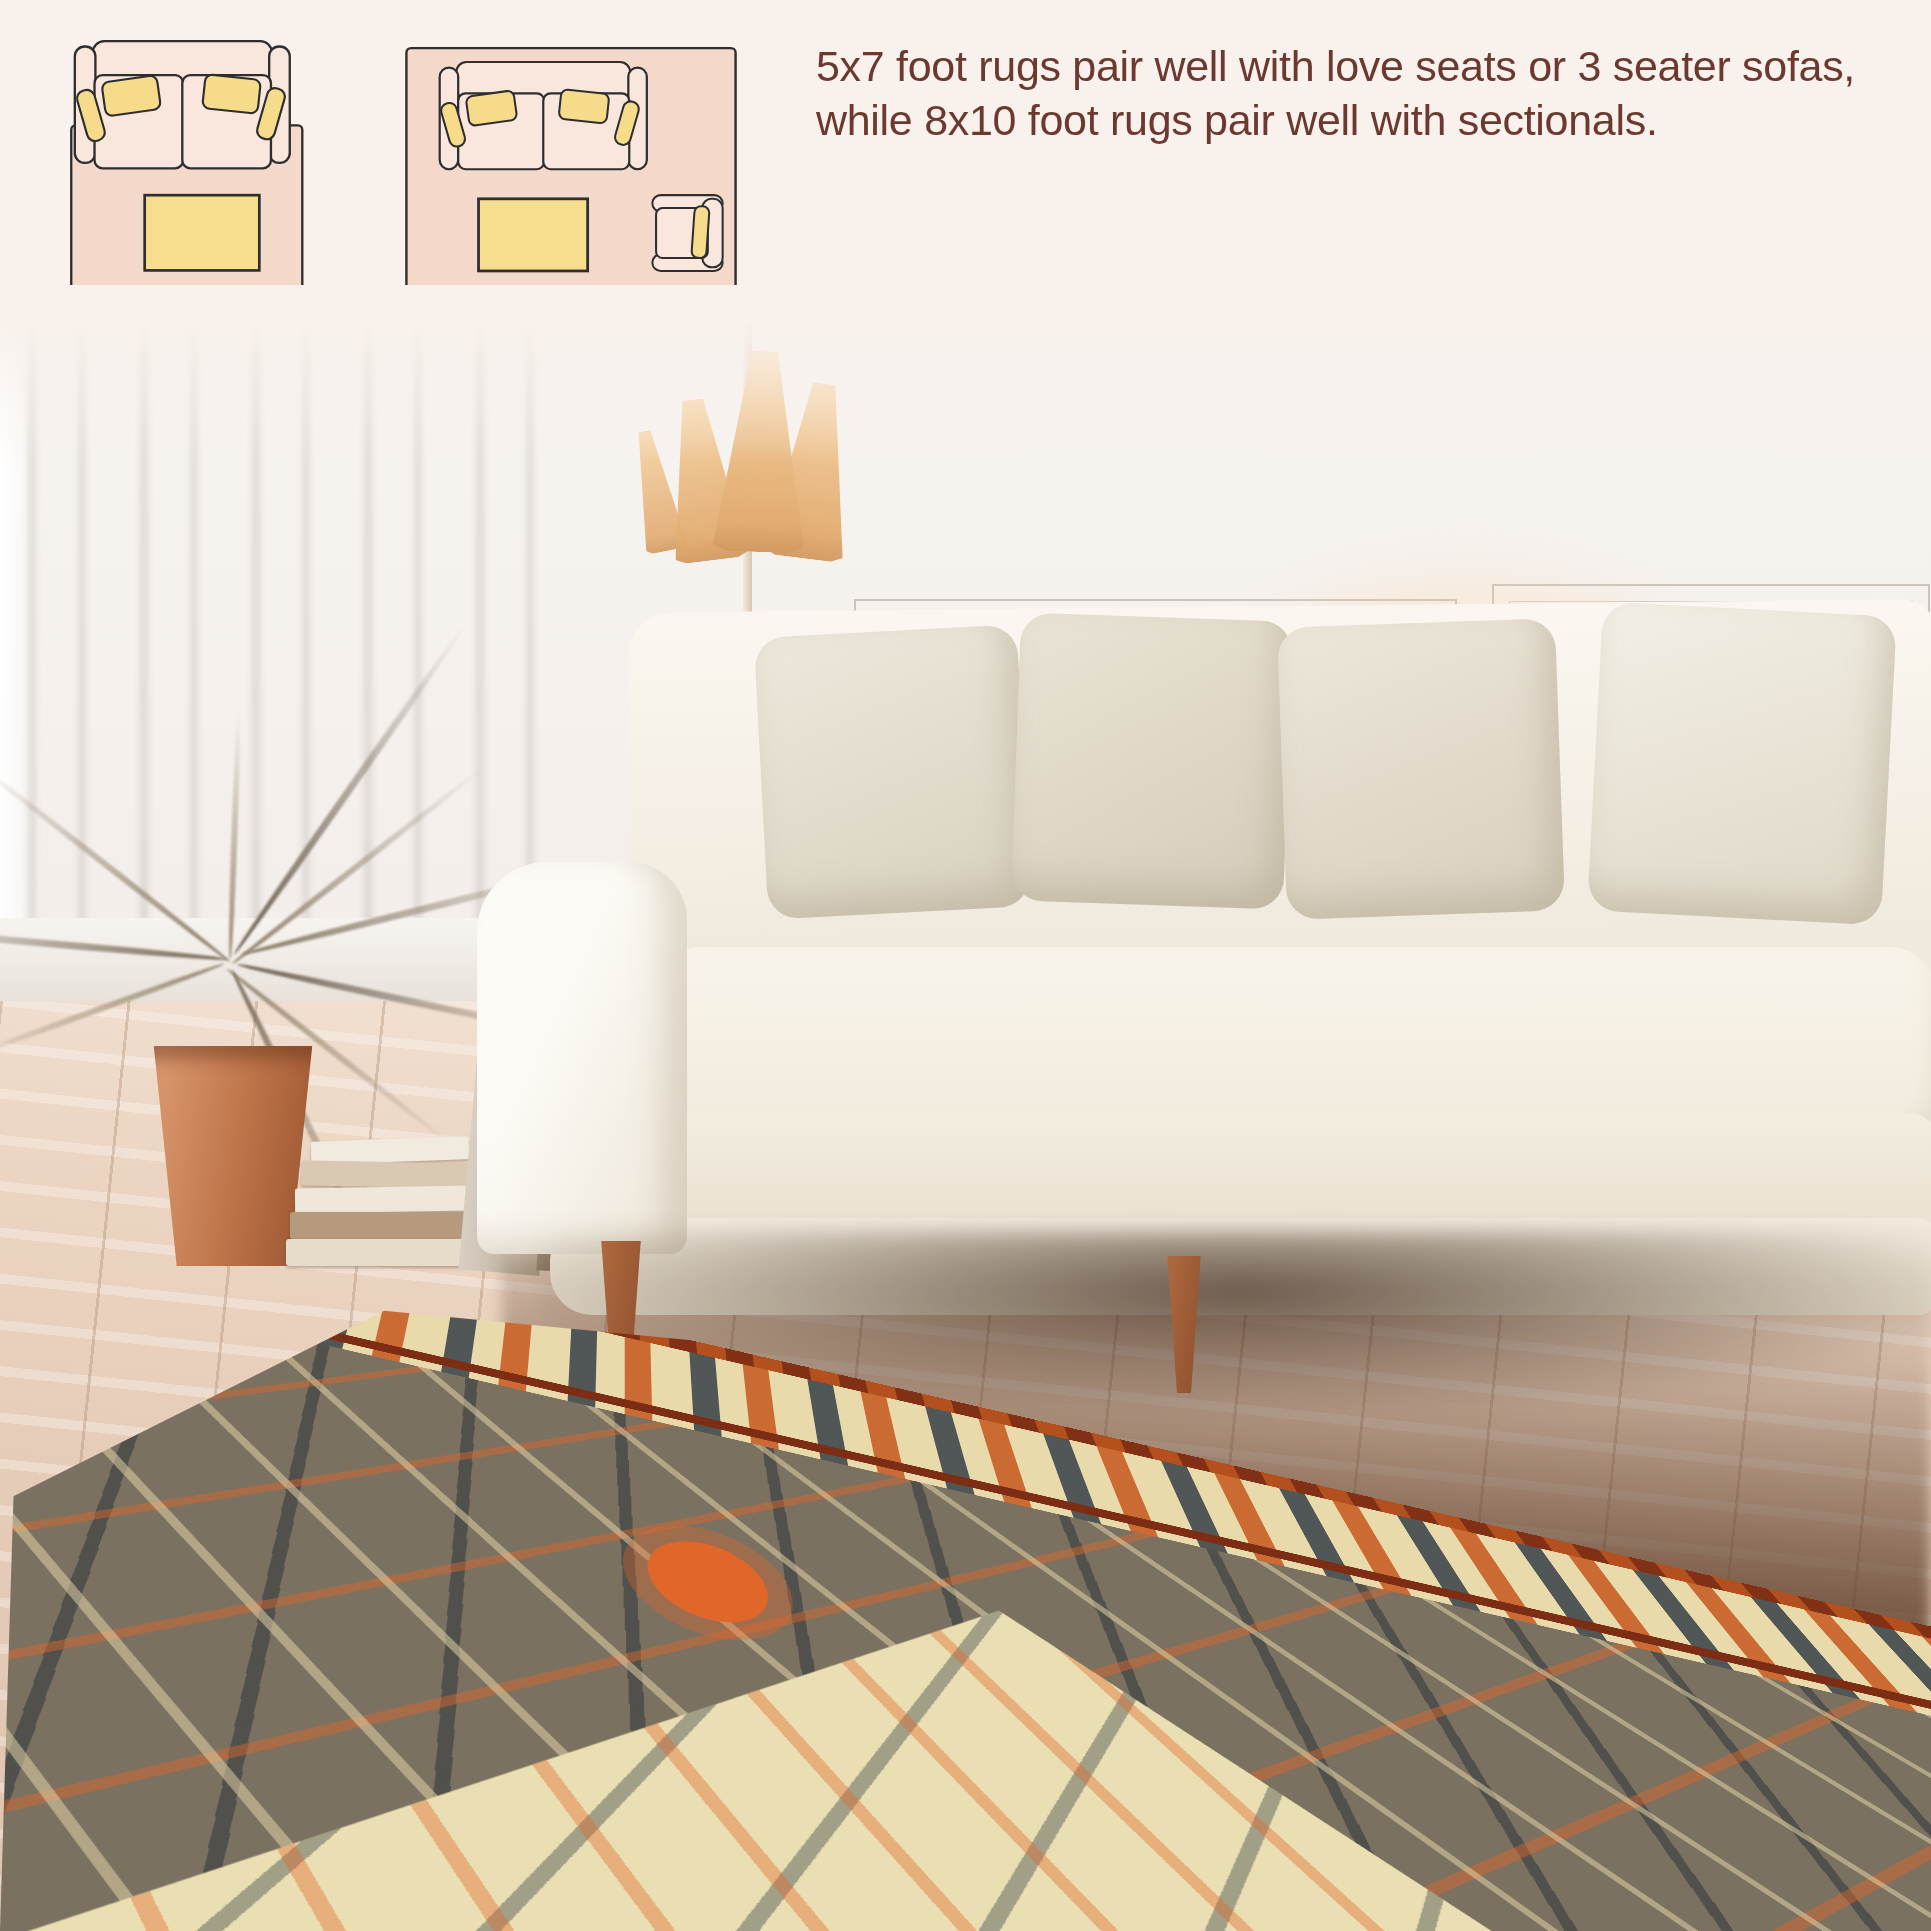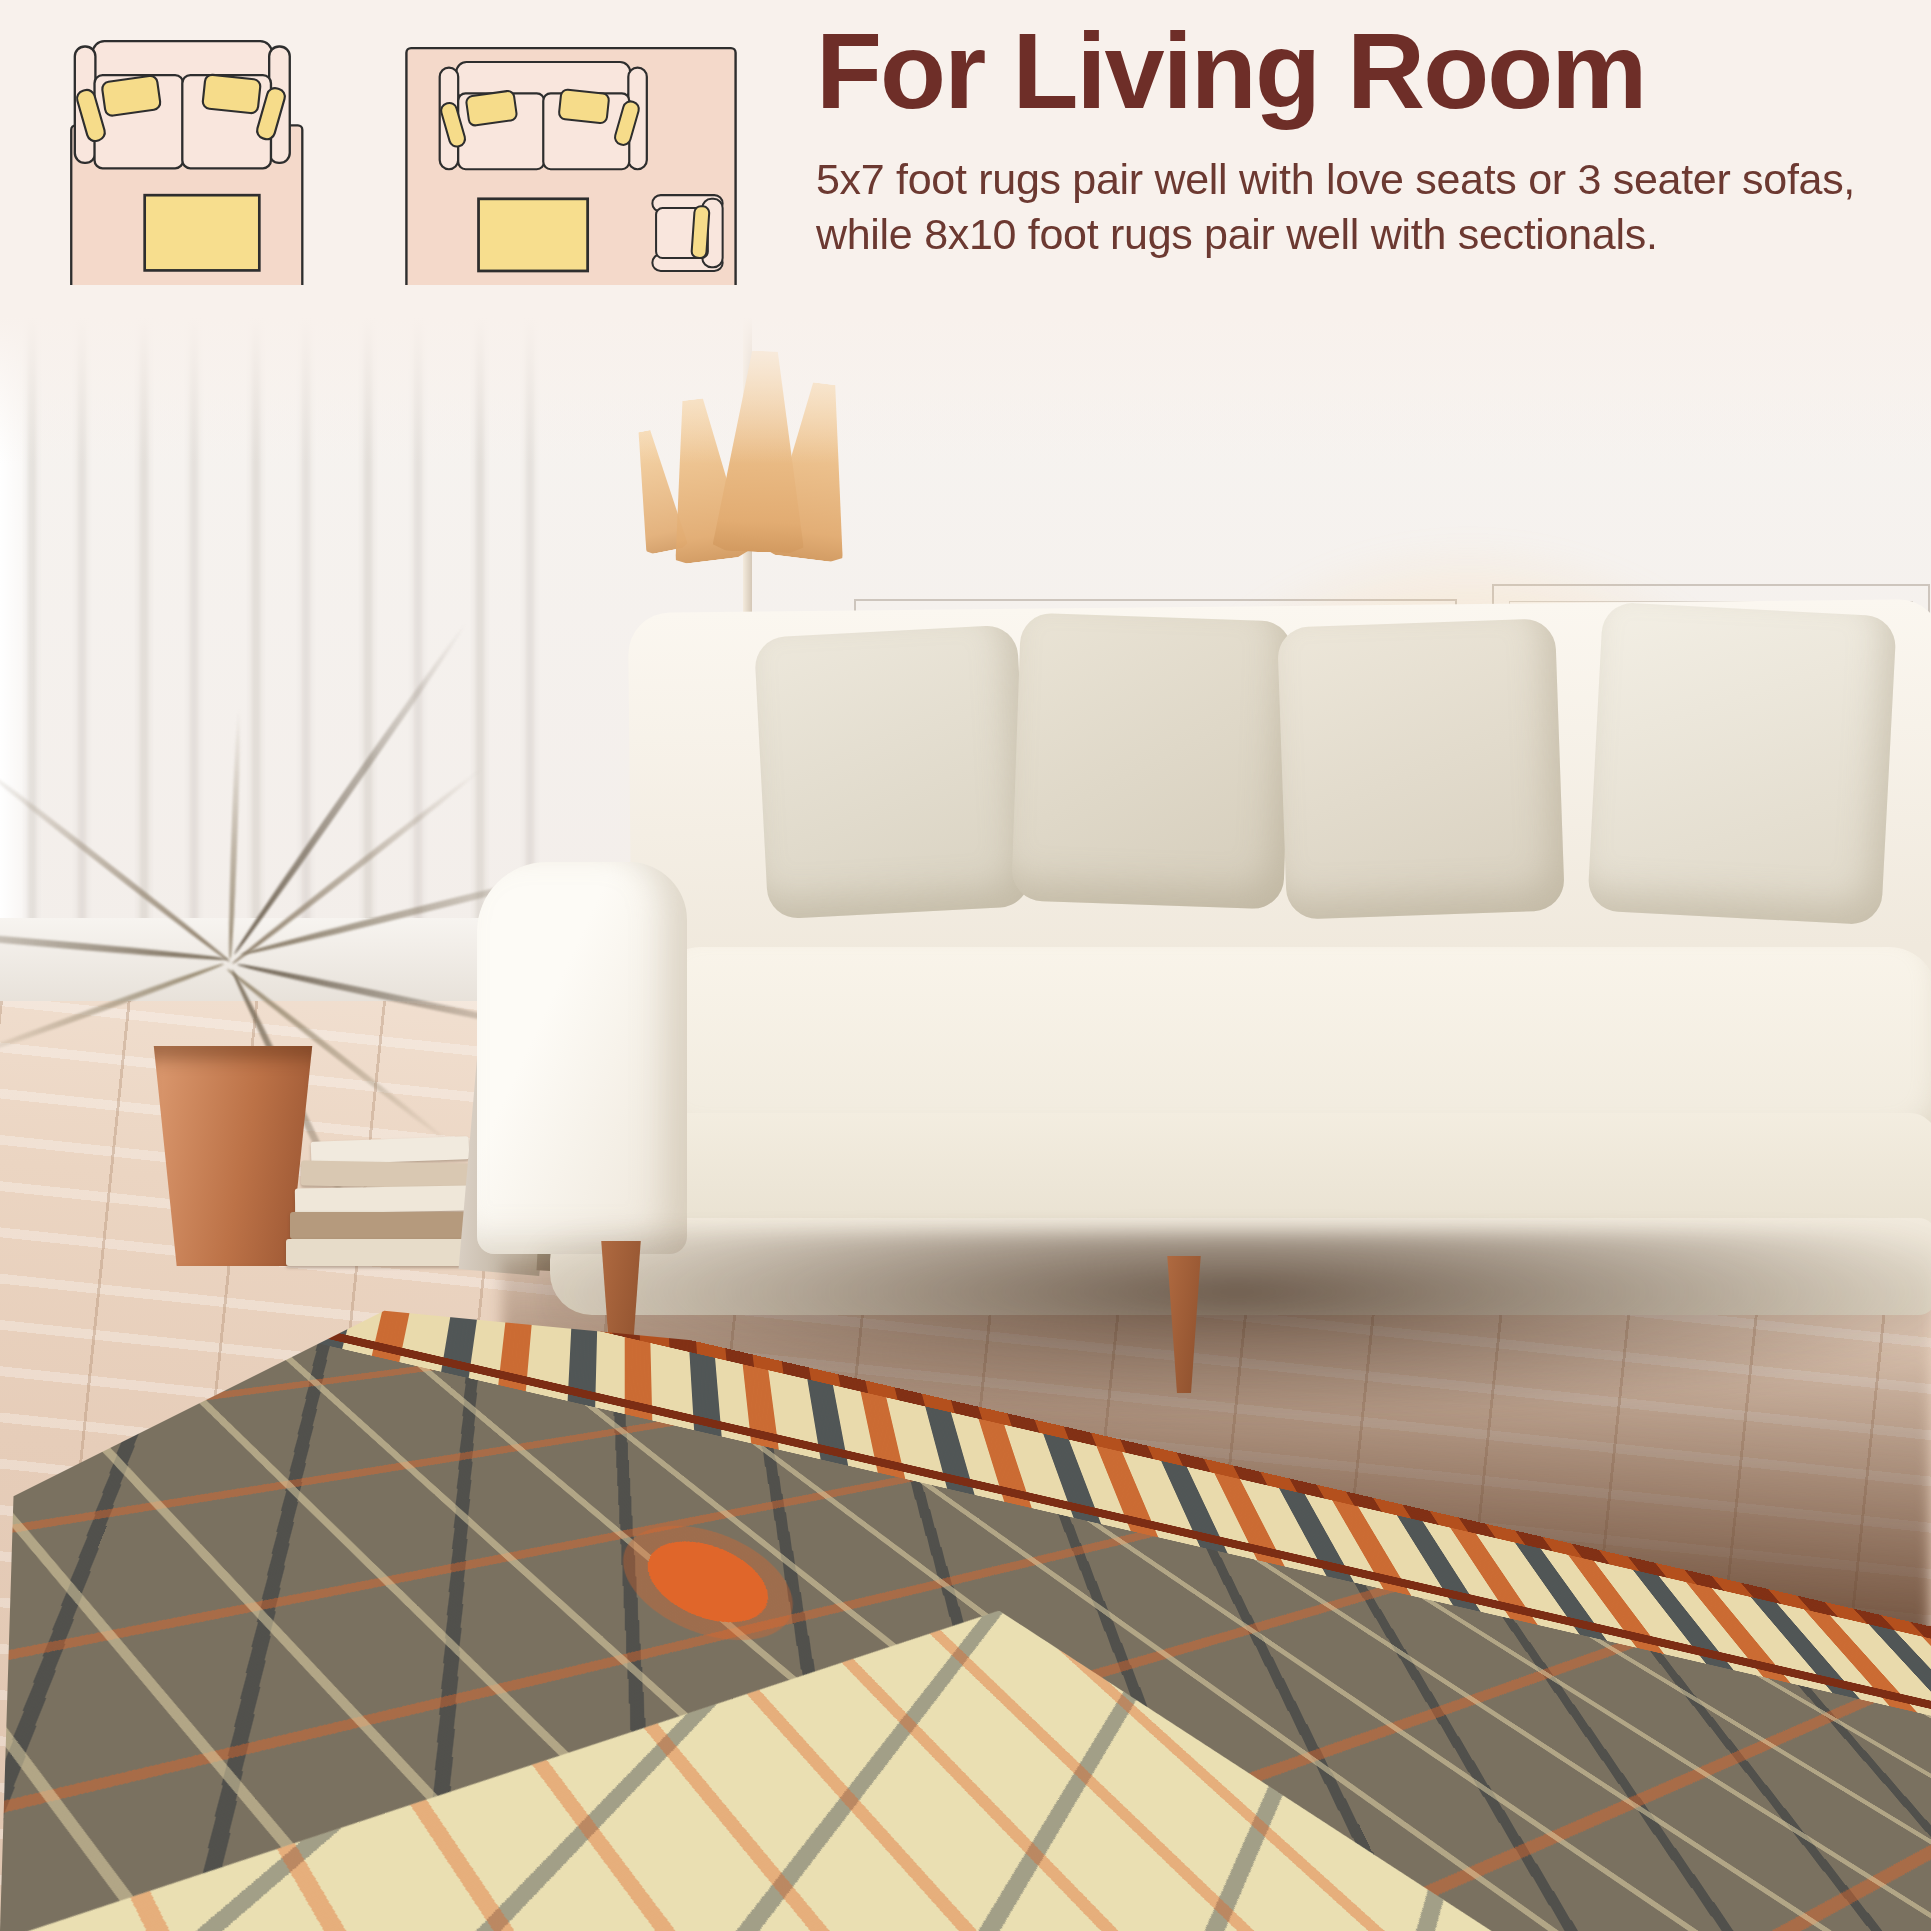--- a/index.html
+++ b/index.html
@@ -217,21 +217,20 @@
         <rect x="288" y="248" width="76" height="18" rx="9"></rect>
         <rect x="342" y="188" width="22" height="74" rx="10"></rect>
         <rect x="292" y="198" width="56" height="54" rx="7"></rect>
         <rect x="332" y="196" width="16" height="56" rx="7" transform="rotate(4 340 224)" fill="#F6DC8A"></rect>
       </g>
     </svg>
   </div>
   <div class="size-label" id="label-large">8x10</div>
 
   <div id="header-block">
-    <h1 id="page-title">For Living Room</h1>
     <p id="page-desc">5x7 foot rugs pair well with love seats or 3 seater sofas, while 8x10 foot rugs pair well with sectionals.</p>
   </div>
 
   <div id="photo">
     <div class="abs" id="wall"></div>
     <div class="abs" id="window-light"></div>
     <div class="abs" id="wall-stripes"></div>
     <div class="abs panel" id="panel-1"></div>
     <div class="abs panel" id="panel-2"></div>
     <div class="abs" id="baseboard"></div>

